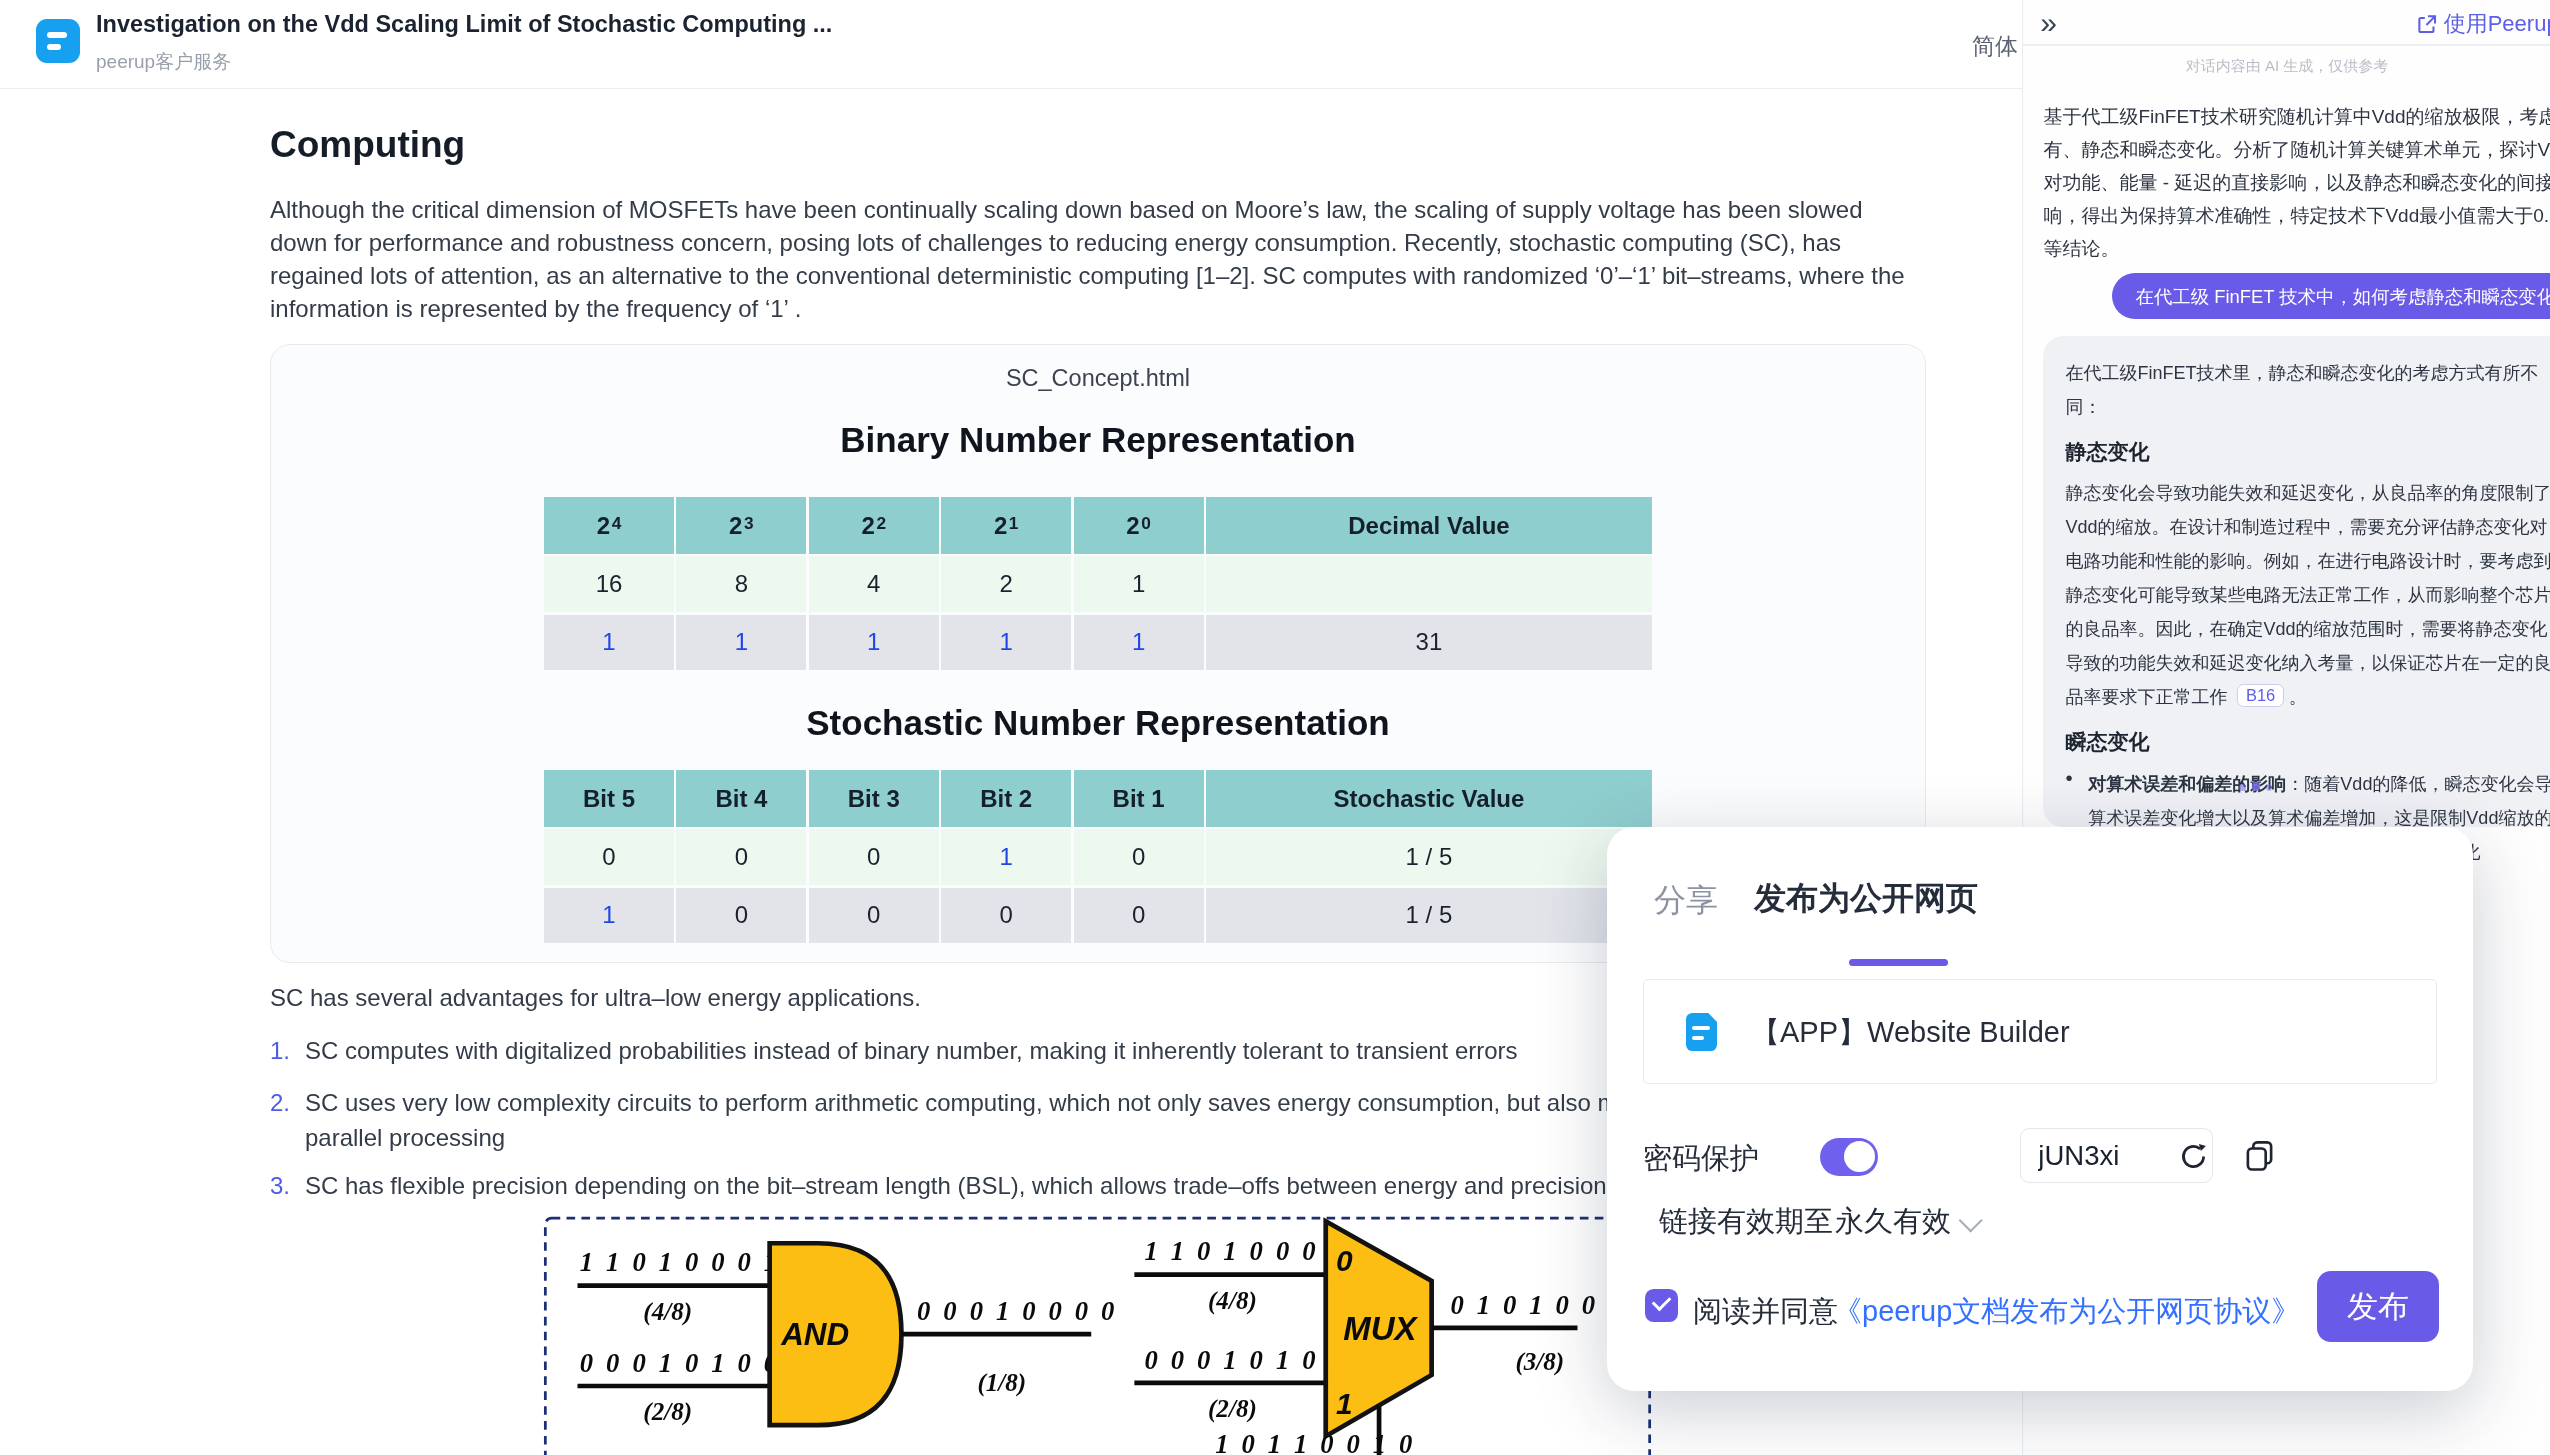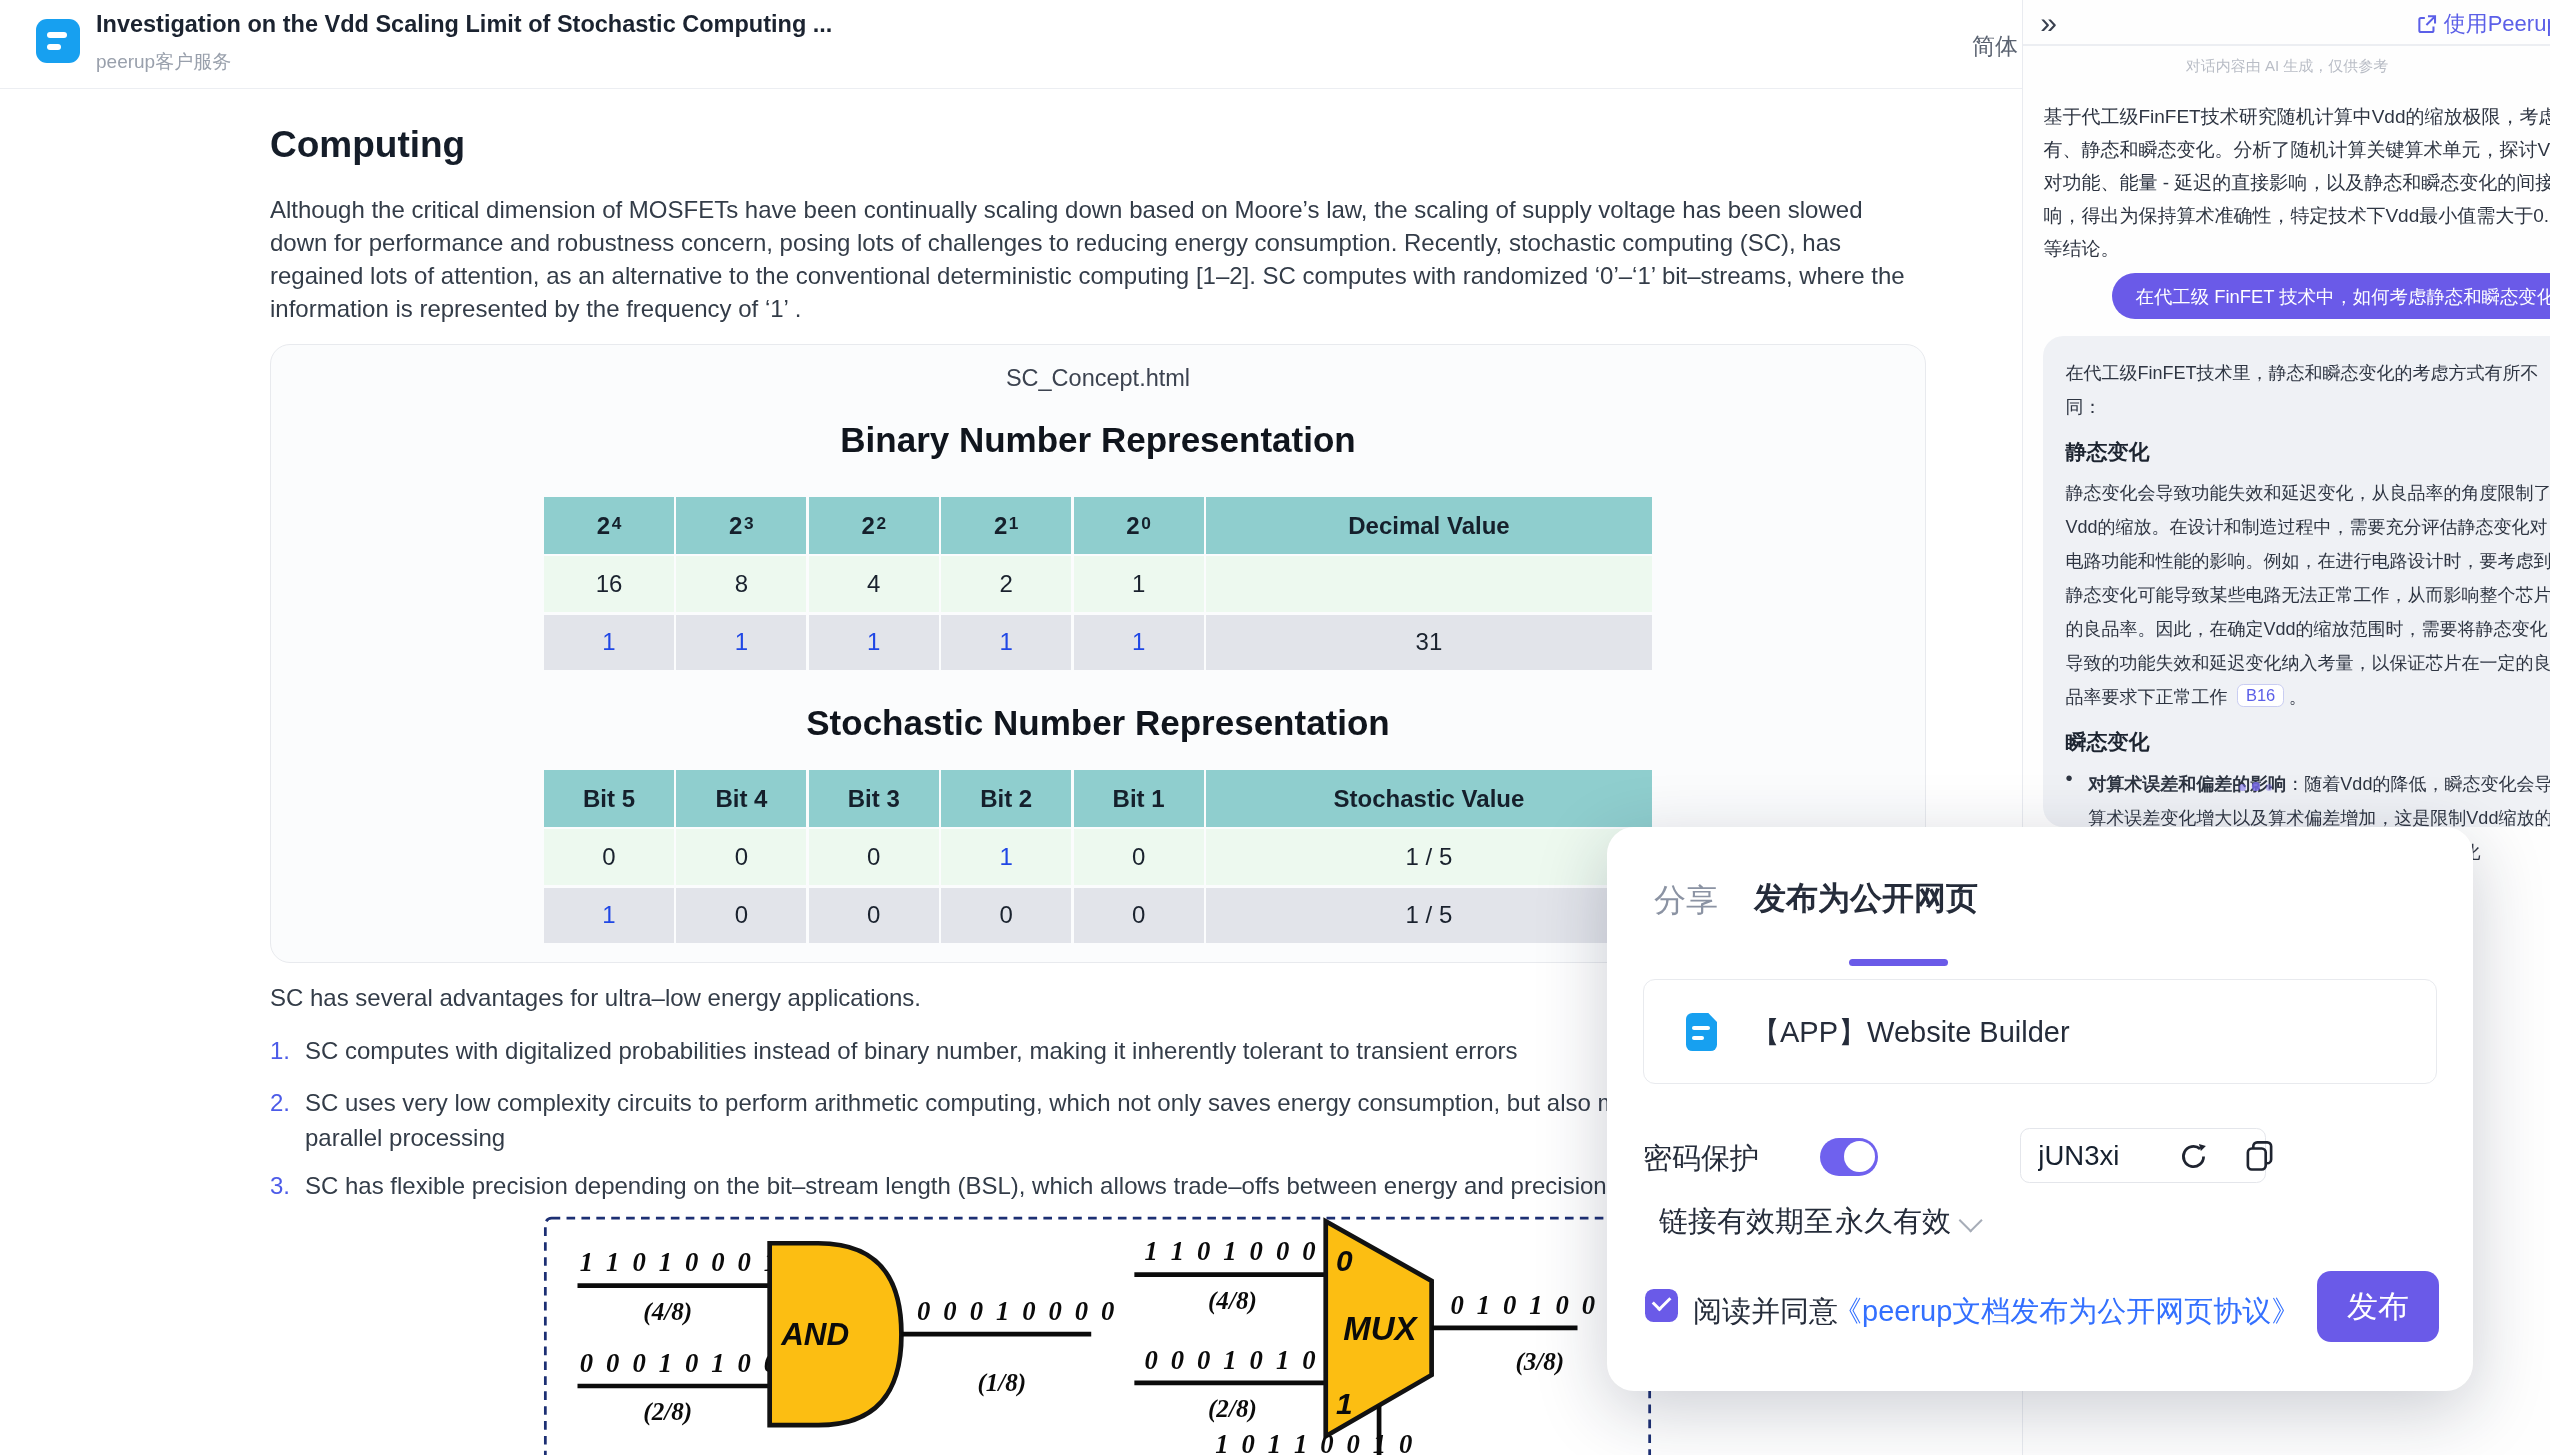--- a/index.html
+++ b/index.html
@@ -84,38 +84,38 @@
   .typing .d3 { width:6.3px; height:6.3px; opacity:.4; }
 
   
   .modal { left:1607px; top:827px; width:866px; height:564px; background:#fff;
            border-radius:27px; box-shadow:0 19px 71px rgba(25,31,60,.22); z-index:5; }
   .tab { font-size:32px; white-space:nowrap; }
   .tab-share { left:47px; top:52px; color:#8B93A3; font-weight:500; }
   .tab-publish { left:147px; top:50px; color:#252C3A; font-weight:700; }
   .tab-underline { left:242px; top:132px; width:99px; height:7px; border-radius:3.9px; background:#6A5AE8; }
   .modal-doc-card { left:36px; top:152px; width:794px; height:105px; border:1.6px solid #E8EAEE;
-                    border-radius:12px; background:#fff;padding-left:16px; }
+                    border-radius:5px; background:#fff;padding-left:16px; }
   .mini-doc-icon { left:42px; top:33px; width:31px; height:38px; background:#17A0F0;
                    border-radius:6.3px; clip-path:polygon(0 0,72% 0,100% 24%,100% 100%,0 100%); }
   .mini-doc-icon .bar { position:absolute; left:6.3px; height:3.9px; background:#fff; border-radius:2.4px; }
   .mini-doc-icon .bar.b1 { top:13.3px; width:17.3px; }
   .mini-doc-icon .bar.b2 { top:23px; width:11.8px; }
   .modal-doc-label { left:107px; top:0; height:105px; display:flex; align-items:center;
                      font-size:29px; color:#252C3A; white-space:nowrap; }
   .m-label { font-size:29px; color:#252C3A; white-space:nowrap; }
   .lbl-password { left:36px; top:312px; }
   .lbl-expiry { left:52px; top:375px; }
   .expiry-value { left:228px; top:375px; font-size:29px; color:#252C3A; }
   .chevron { left:355px; top:385px; width:17.3px; height:17.3px; border-right:2.4px solid #A7ADB8;
              border-bottom:2.4px solid #A7ADB8; transform:rotate(45deg); }
   .toggle { left:213px; top:311px; width:58px; height:38px; border-radius:19px; background:#6F61EE; }
   .toggle .knob { position:absolute; right:3.1px; top:3.1px; width:31px; height:31px;
                   border-radius:50%; background:#fff; }
-  .pwd-input { left:413px; top:301px; width:246px; height:55px; border:1.6px solid #E4E6EB;
+  .pwd-input { left:413px; top:301px; width:193px; height:55px; border:1.6px solid #E4E6EB;
                border-radius:9.4px; background:#fff; font-size:27.5px; color:#16202E;
                padding:0 55px 0 17.3px; font-family:"Liberation Sans",sans-serif; }
   .icon-btn { color:#1F2430; }
   .refresh-icon { left:571px; top:314px; }
   .copy-icon { left:637px; top:312px; }
   .checkbox { left:38px; top:462px; width:33px; height:33px; background:#6A5AE8; border-radius:8.6px; }
   .checkbox::after { content:""; position:absolute; left:7.8px; top:7px; width:14px; height:7.8px;
                      border-left:3.9px solid #fff; border-bottom:3.9px solid #fff; transform:rotate(-45deg); }
   .agree-text { left:86px; top:465px; font-size:29px; color:#252C3A; white-space:nowrap; }
   .agree-link { left:226px; top:465px; font-size:29px; color:#3370FF; white-space:nowrap; }

